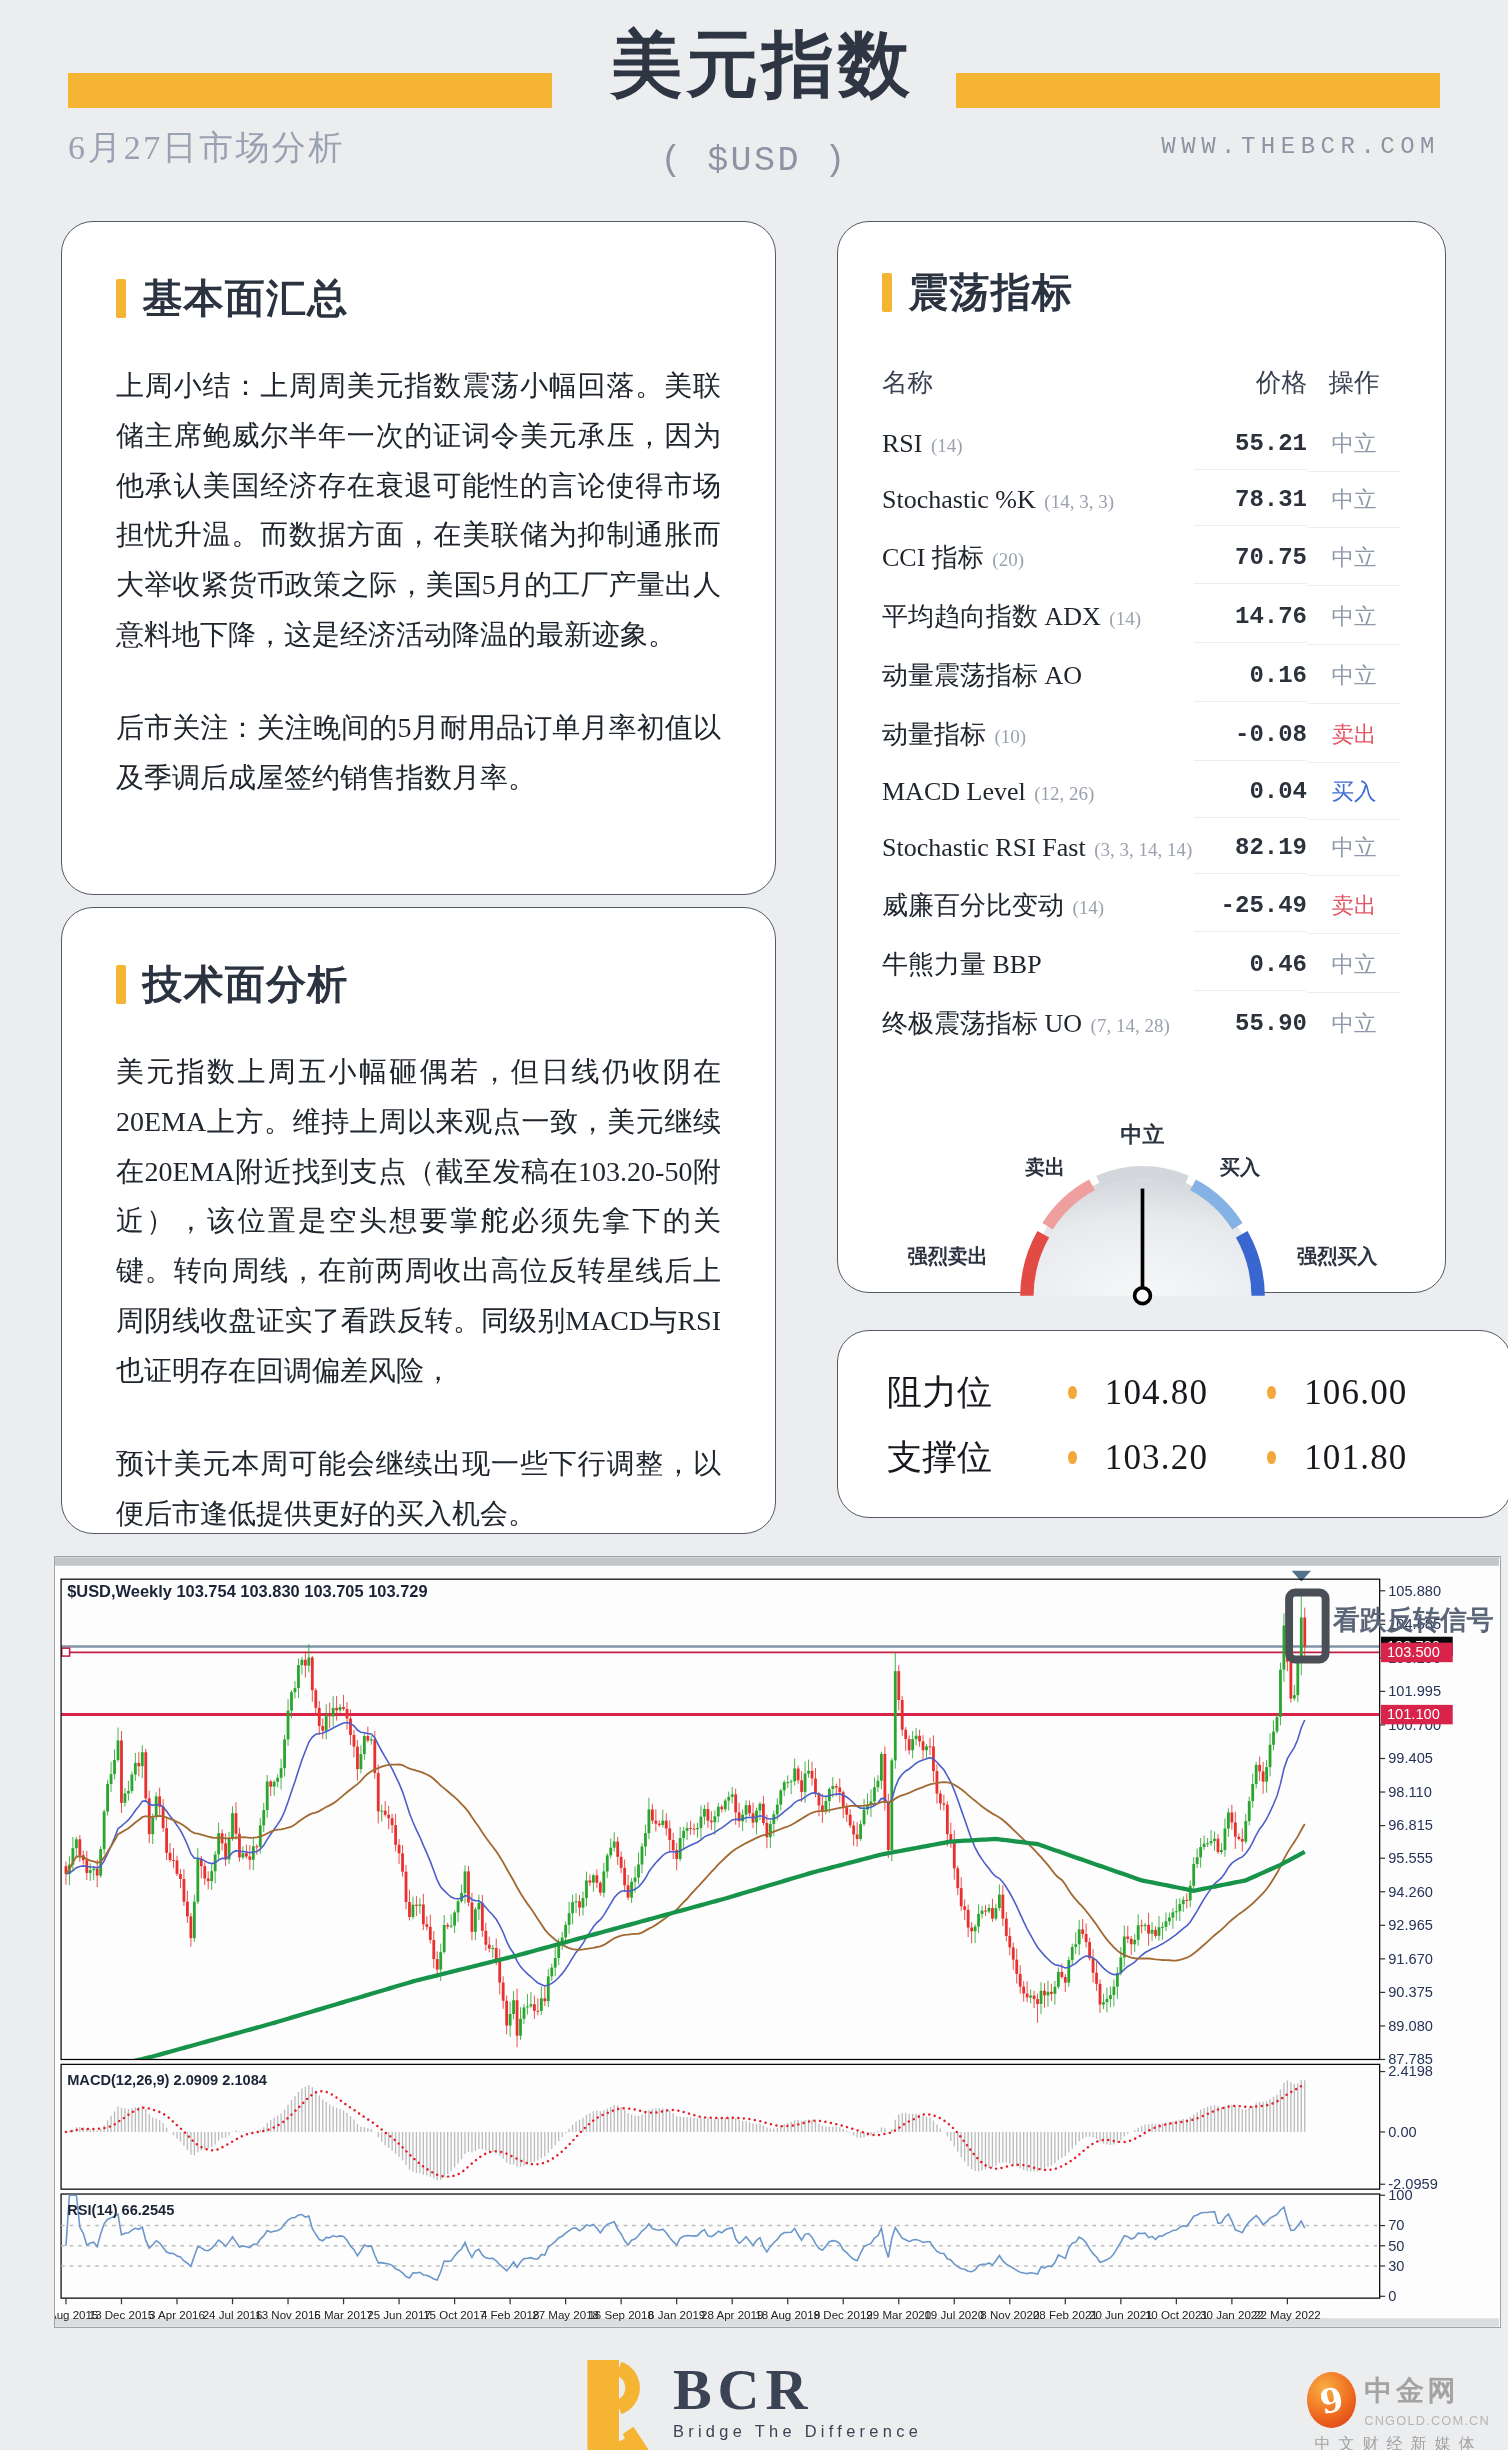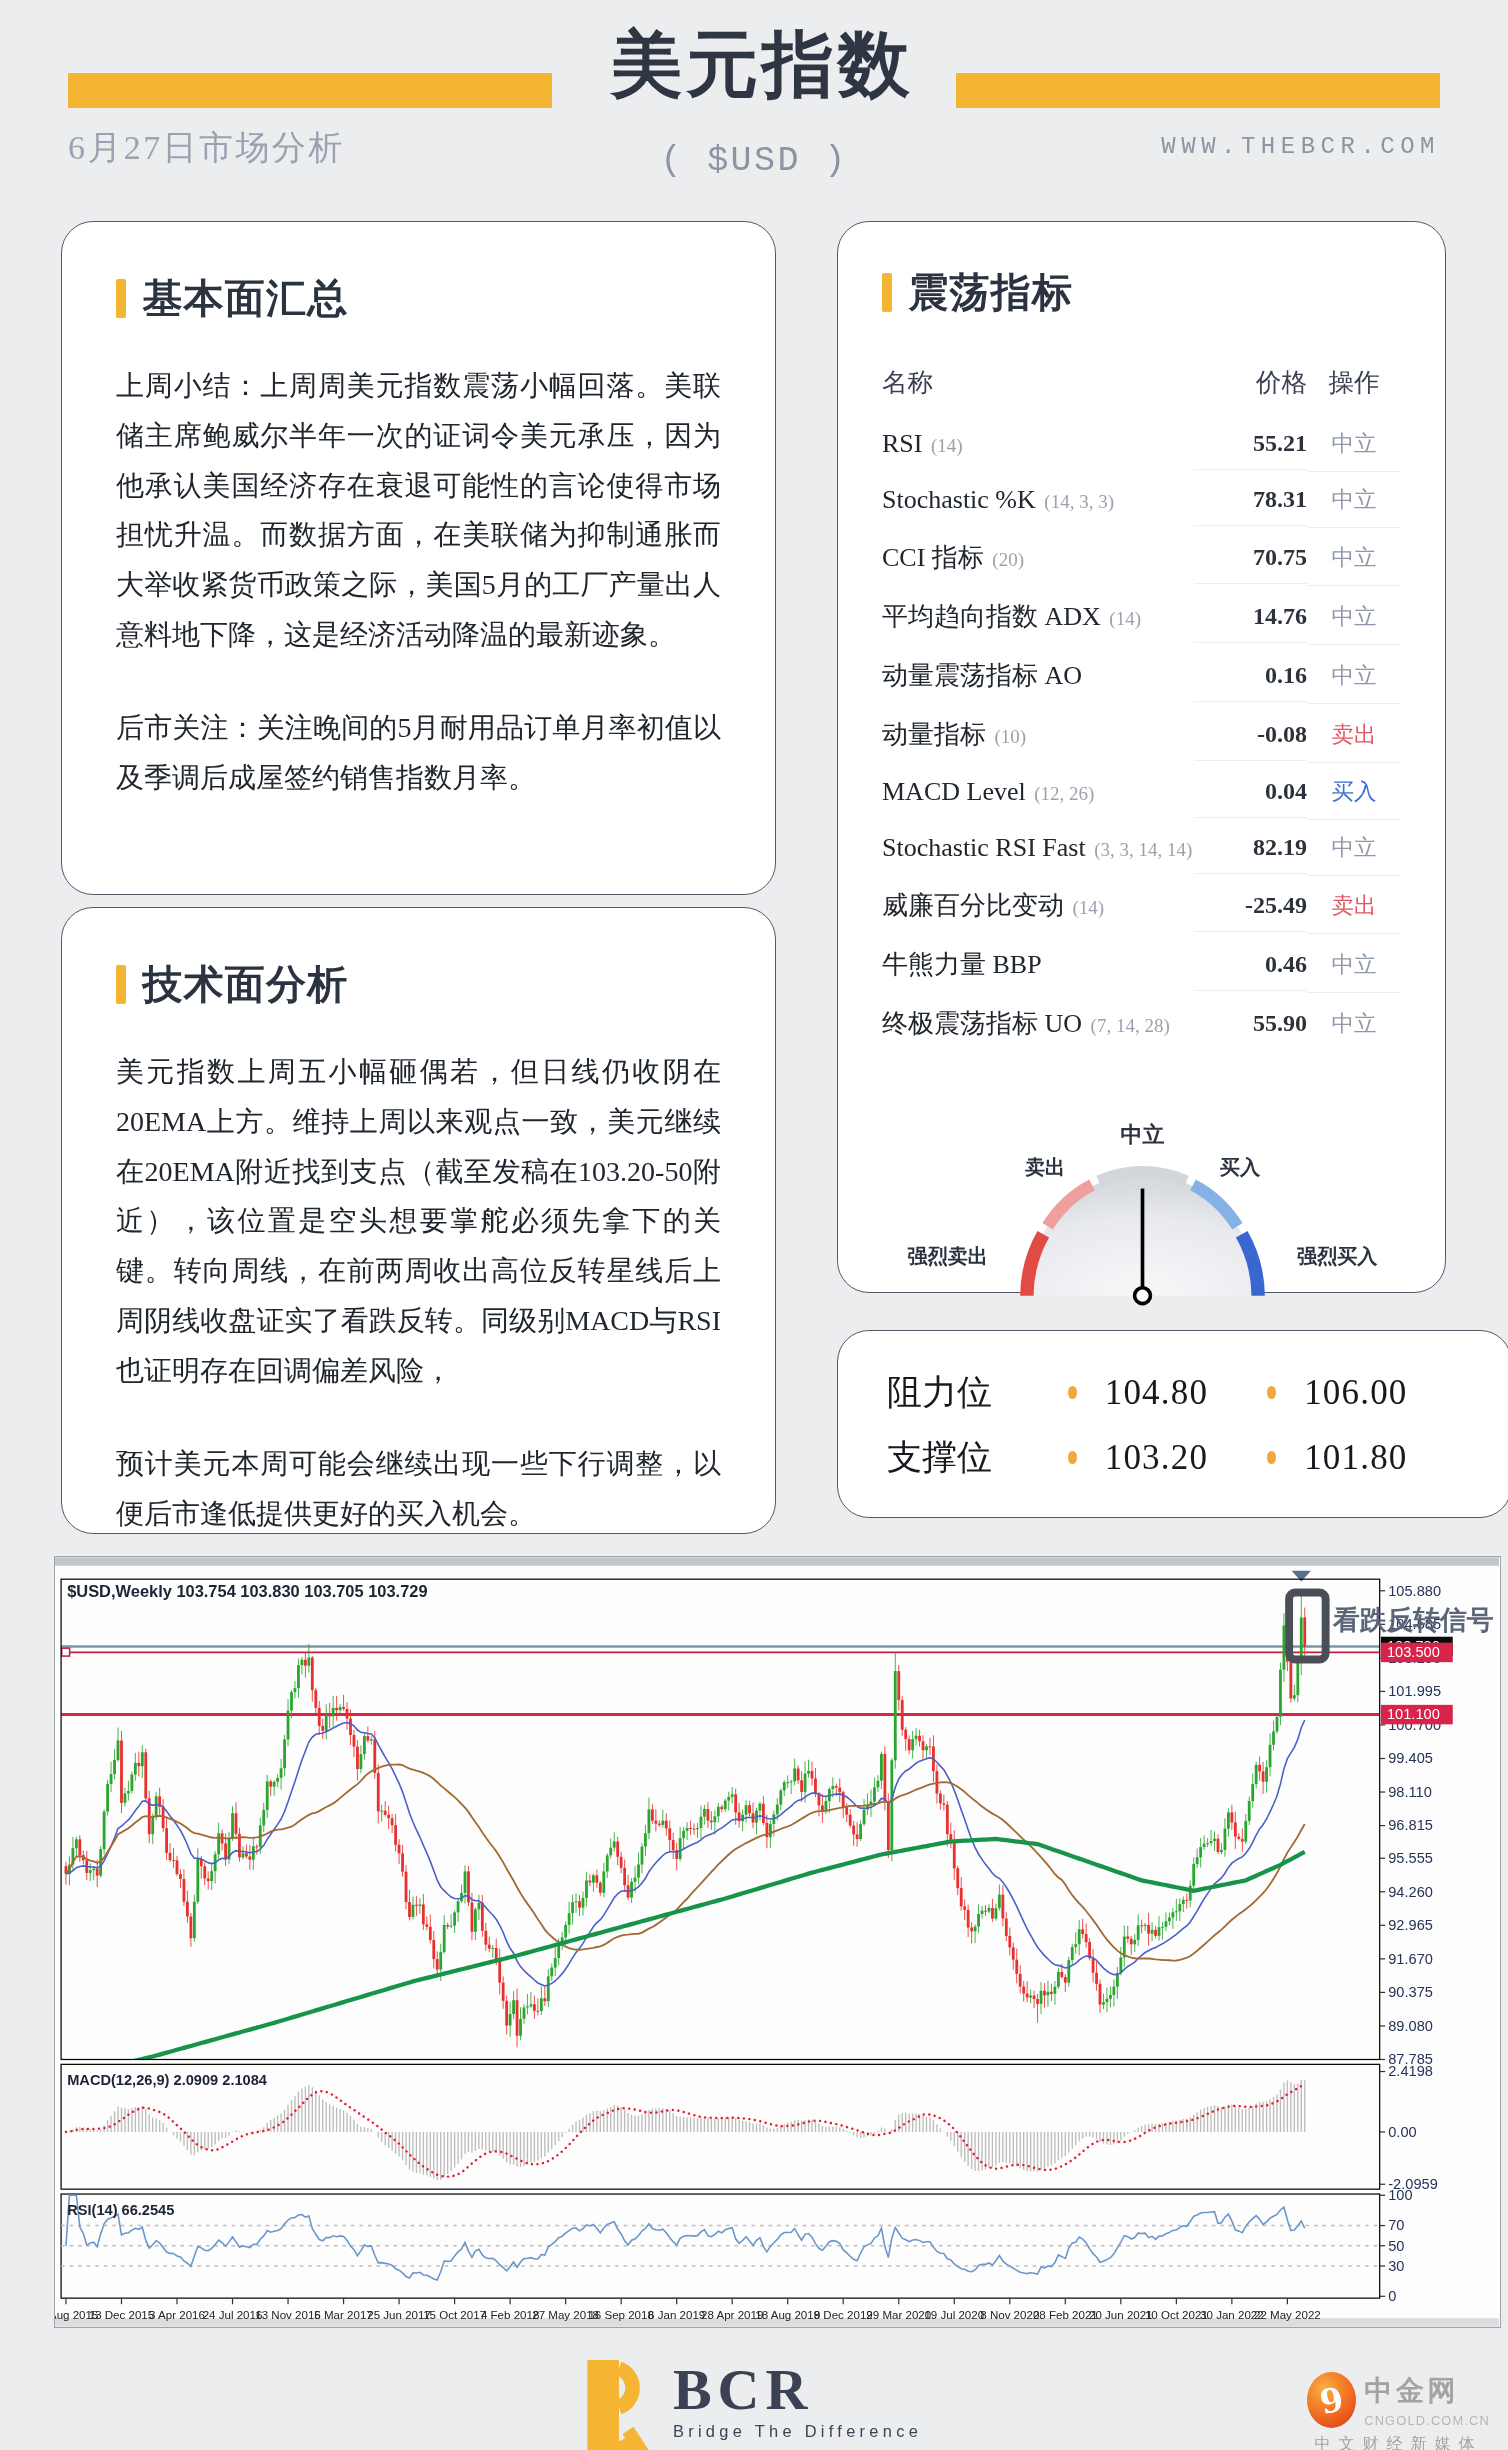--- a/index.html
+++ b/index.html
@@ -29,21 +29,21 @@
   #card-osc{left:837px;top:221px;width:609px;height:1072px;padding:43px 44px;}
   #card-sr{left:837px;top:1330px;width:675px;height:188px;padding:29px 49px;}
   .para{margin-top:35px;}
   .para + .para{margin-top:43px;}
   
   .osc-table{margin-top:34px;display:grid;grid-template-columns:1fr 113px 94px;align-items:center;}
   .osc-h{font-family:"Liberation Serif",serif;font-size:25.6px;color:#3a4150;padding:11px 0 16px 0;}
   .osc-h.r{text-align:right;} .osc-h.c{text-align:center;}
   .osc-name{font-family:"Liberation Serif",serif;font-size:26px;color:#20262e;padding:12px 0;}
   .osc-name .param{font-size:19px;color:#9aa1ad;margin-left:8.5px;}
-  .osc-val{font-family:Liberation Serif, serif;font-size:24px;font-weight:bold;color:#2c323c;text-align:right;padding:12px 0;}
+  .osc-val{font-family:Liberation Mono, monospace;font-size:24px;font-weight:bold;color:#2c323c;text-align:right;padding:12px 0;}
   .osc-act{font-size:22.5px;text-align:center;padding:12px 0;}
   .rule{border-bottom:0.6px solid #ededed;}
   .act-neutral{color:#8f98a9;} .act-sell{color:#e25562;} .act-buy{color:#3e6bd5;}
   
   .gauge-wrap{margin-top:16px;}
   .footnote1{font-family:"Liberation Serif",serif;font-size:21px;color:#4c4c4c;margin-top:18px;}
   .footnote2{font-family:"Liberation Serif",serif;font-size:22px;color:#3f3f3f;line-height:1.55;margin-top:14.6px;}
   
   .sr-row{display:flex;align-items:center;height:65px;font-family:"Liberation Serif",serif;font-size:35px;color:#16191e;}
   .sr-label{width:183px;}

